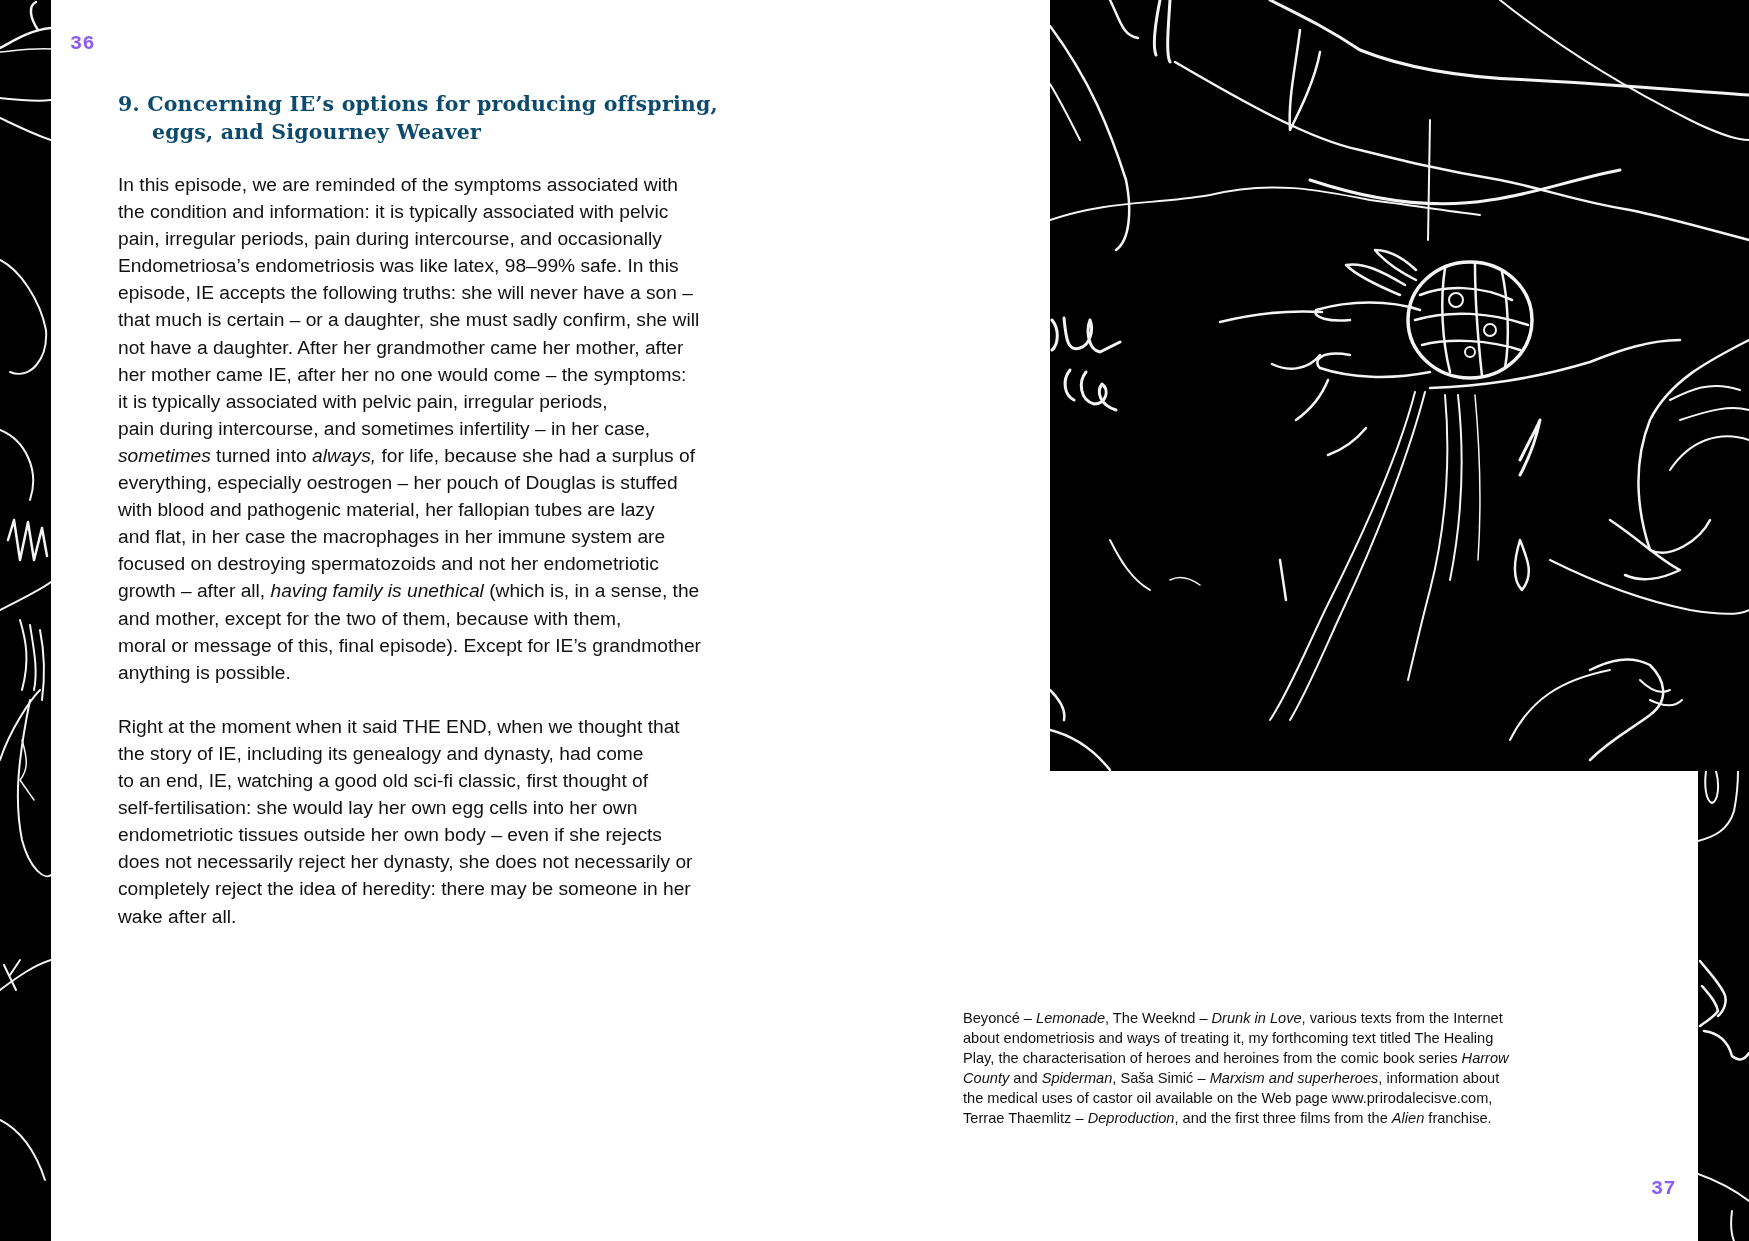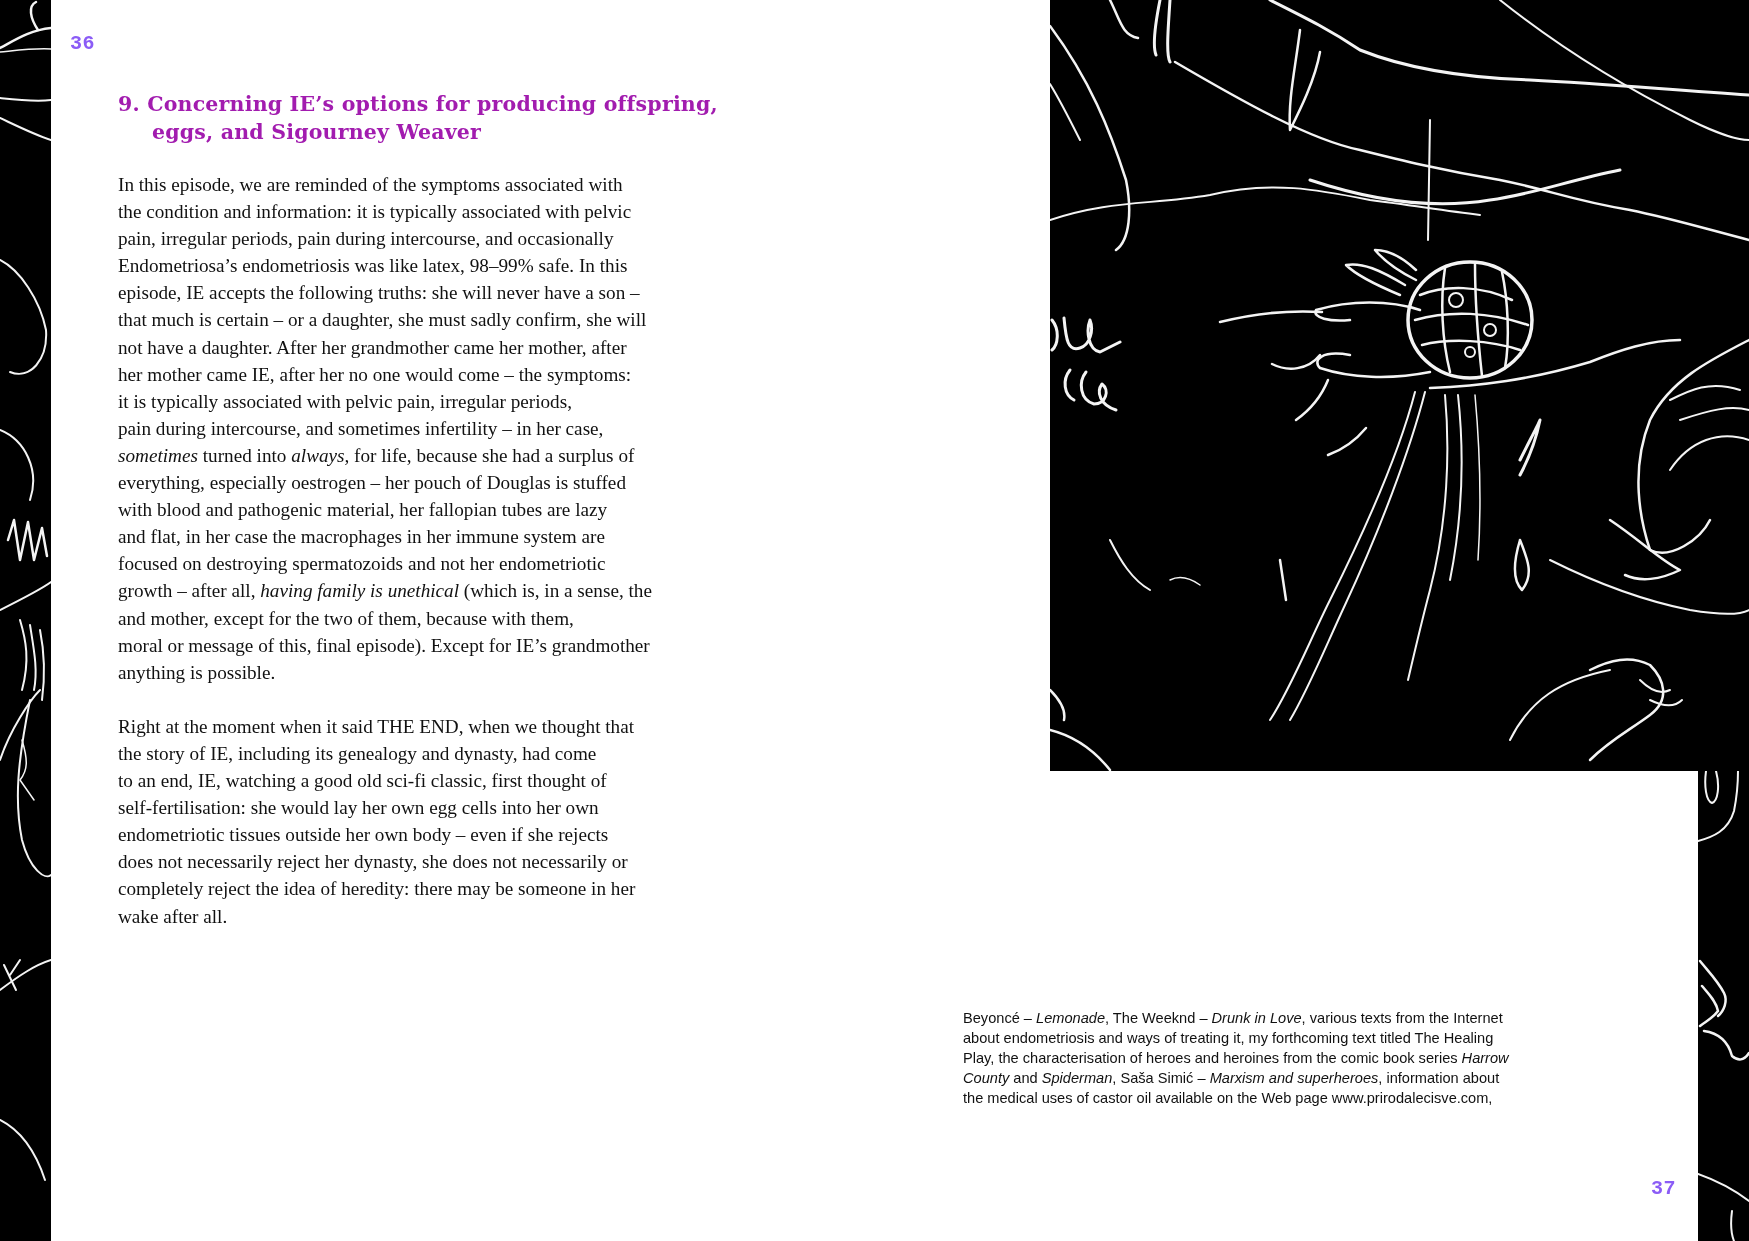--- a/index.html
+++ b/index.html
@@ -27,31 +27,31 @@
     .page-num {
       position: absolute; font-family: Liberation Mono, monospace; font-weight: bold;
       font-size: 20px; color: #8b5cf6; letter-spacing: 0.5px;
     }
     #pn-left { left: 70px; top: 32px; }
     #pn-right { left: 1651px; top: 1177px; }
 
     .heading {
       position: absolute; left: 118px; top: 90px; width: 700px;
       font-family: "DejaVu Serif", serif; font-weight: bold; font-size: 20.5px;
-      line-height: 28px; color: #a21caf; letter-spacing: 0.2px;
+      line-height: 28px; color: #0c4a6e; letter-spacing: 0.2px;
     }
     .heading .hline { display: block; white-space: nowrap; }
     .heading .hline.indent { padding-left: 34px; }
 
     .body-text {
       position: absolute; left: 118px; top: 171px; width: 680px;
       font-size: 19.2px; line-height: 27.1px; color: #111;
     }
     .body-text .para { margin: 0 0 27.1px 0; }
-    .body-text .line { display: block; white-space: nowrap; font-family: Liberation Serif, serif; }
+    .body-text .line { display: block; white-space: nowrap; }
     .body-text em, .footnote em { font-style: italic; }
 
     .footnote {
       position: absolute; left: 963px; top: 1008px; width: 720px;
       font-size: 14.6px; line-height: 20px; color: #111;
     }
     .footnote .line { display: block; white-space: nowrap; }
   </style>
 </head>
 <body>
@@ -189,13 +189,14 @@
       <span class="line"><span>wake after all.</span></span>
     </p>
 </div>
 
 <div class="footnote">
     <span class="line"><span>Beyoncé – </span><em>Lemonade</em><span>, The Weeknd – </span><em>Drunk in Love</em><span>, various texts from the Internet</span></span>
     <span class="line"><span>about endometriosis and ways of treating it, my forthcoming text titled The Healing</span></span>
     <span class="line"><span>Play, the characterisation of heroes and heroines from the comic book series </span><em>Harrow</em></span>
     <span class="line"><em>County</em><span> and </span><em>Spiderman</em><span>, Saša Simić – </span><em>Marxism and superheroes</em><span>, information about</span></span>
     <span class="line"><span>the medical uses of castor oil available on the Web page www.prirodalecisve.com,</span></span>
+    <span class="line"><span>Terrae Thaemlitz – </span><em>Deproduction</em><span>, and the first three films from the </span><em>Alien</em><span> franchise.</span></span>
   </div>
 
 </body></html>

